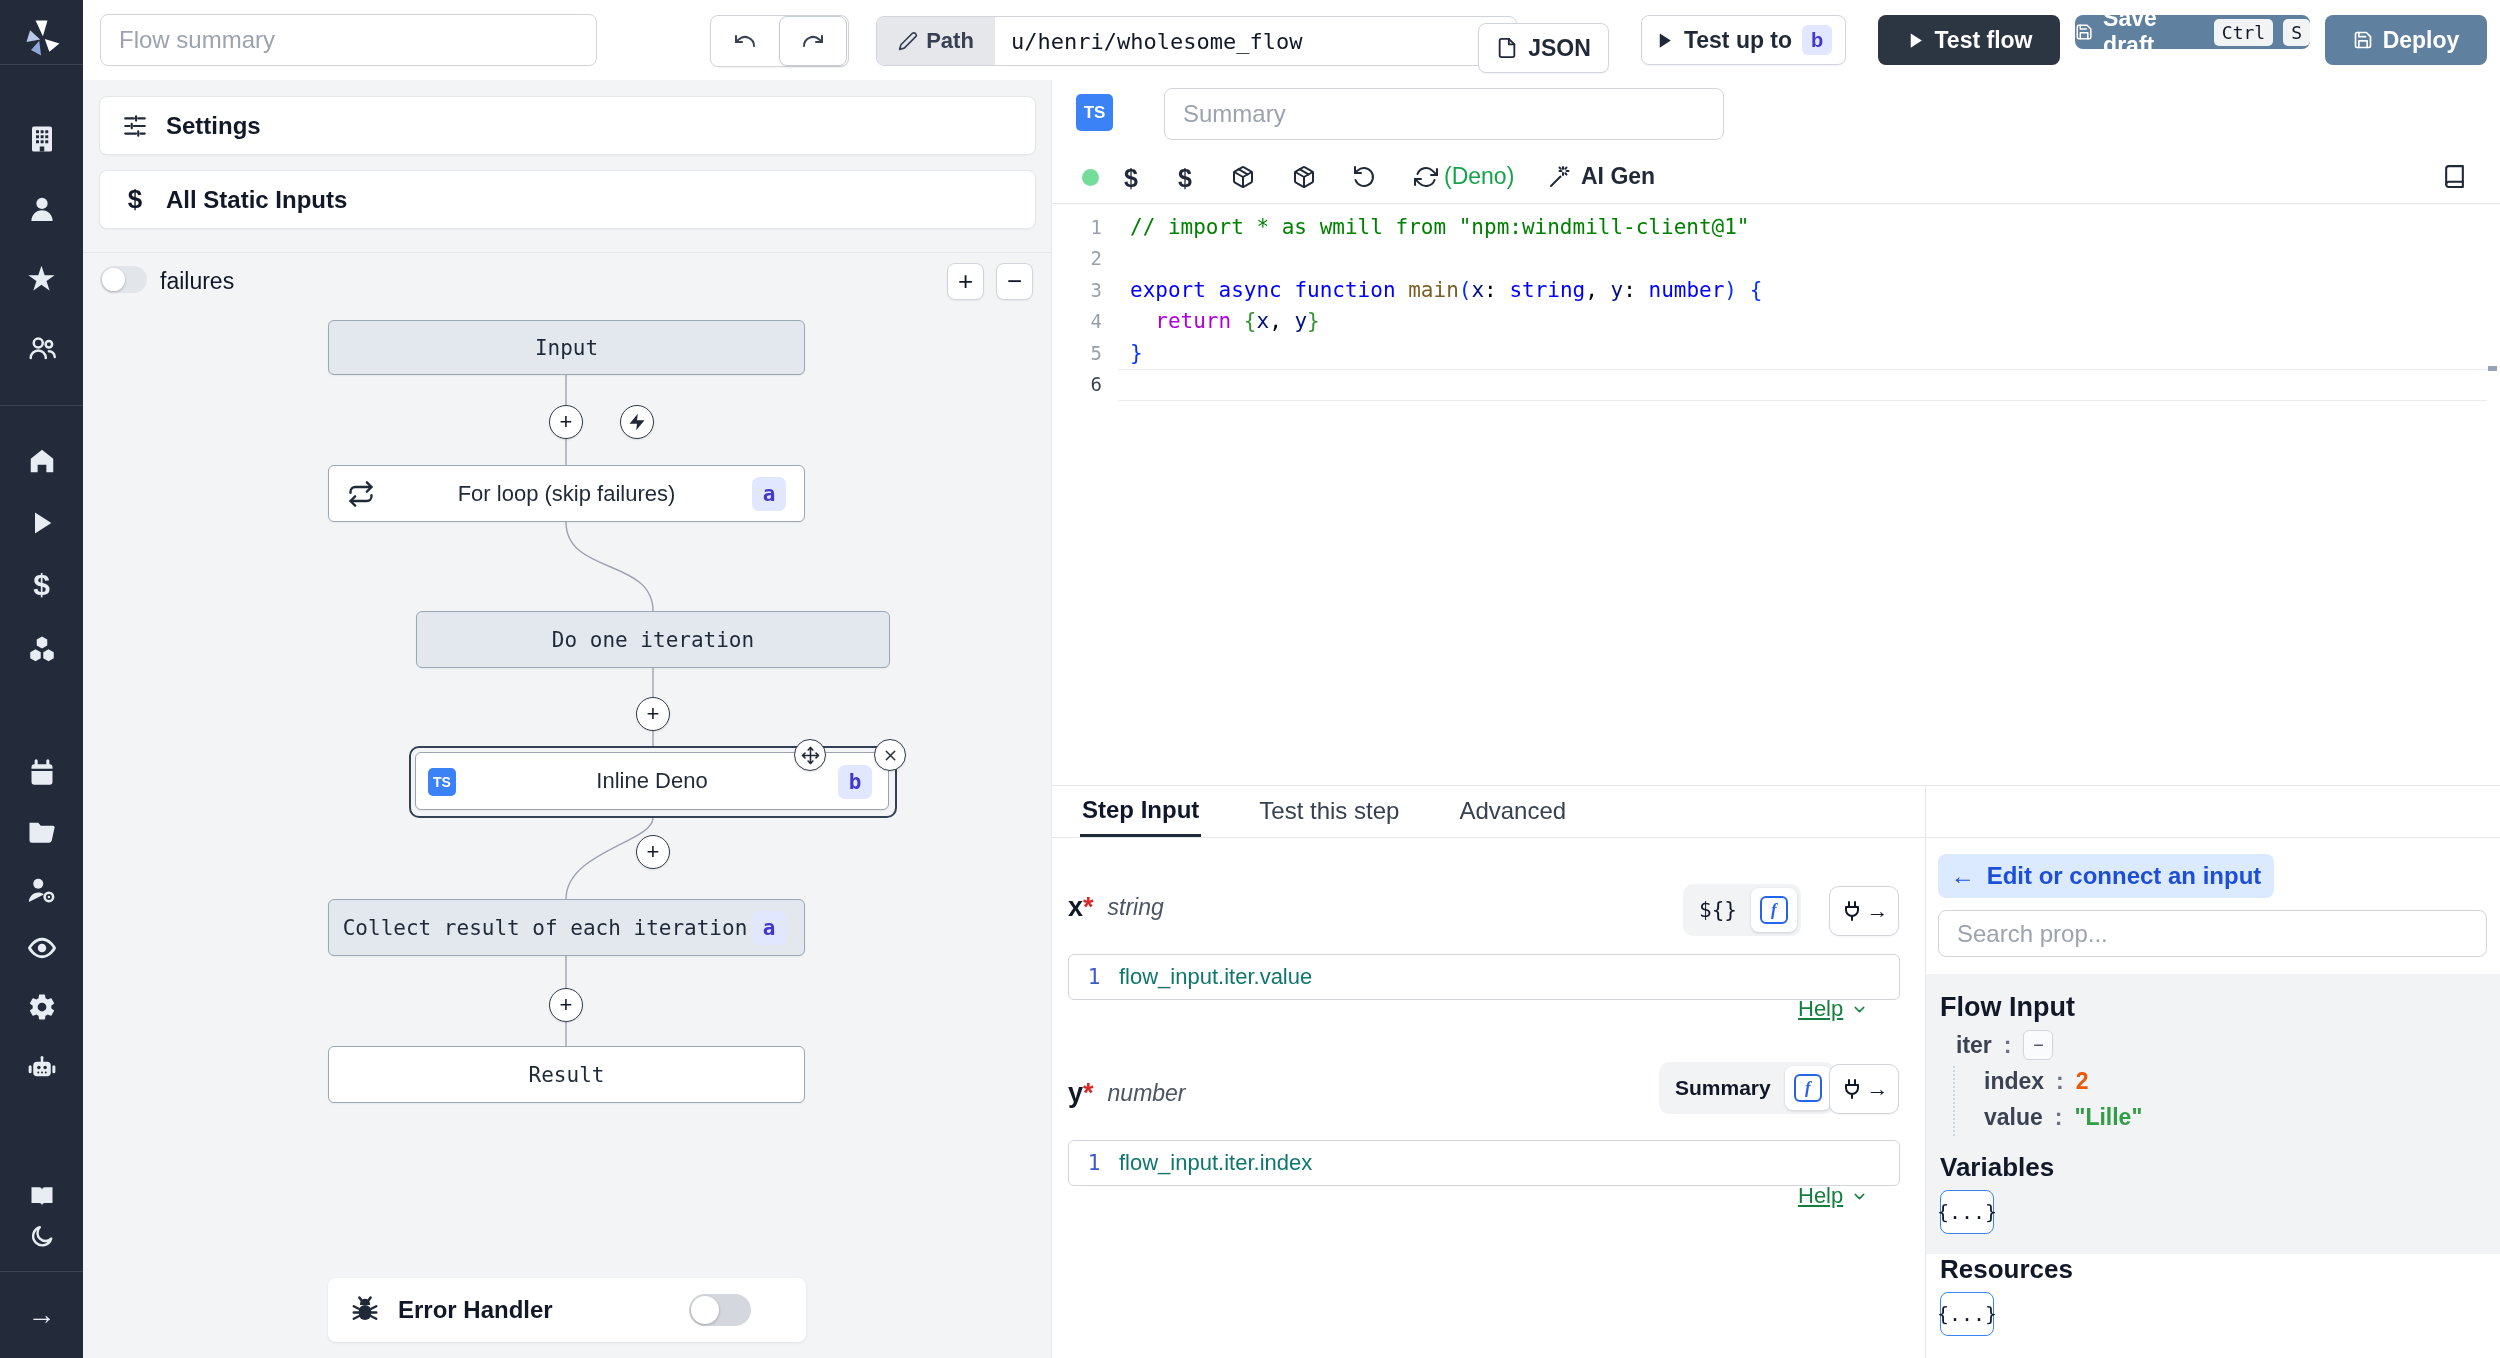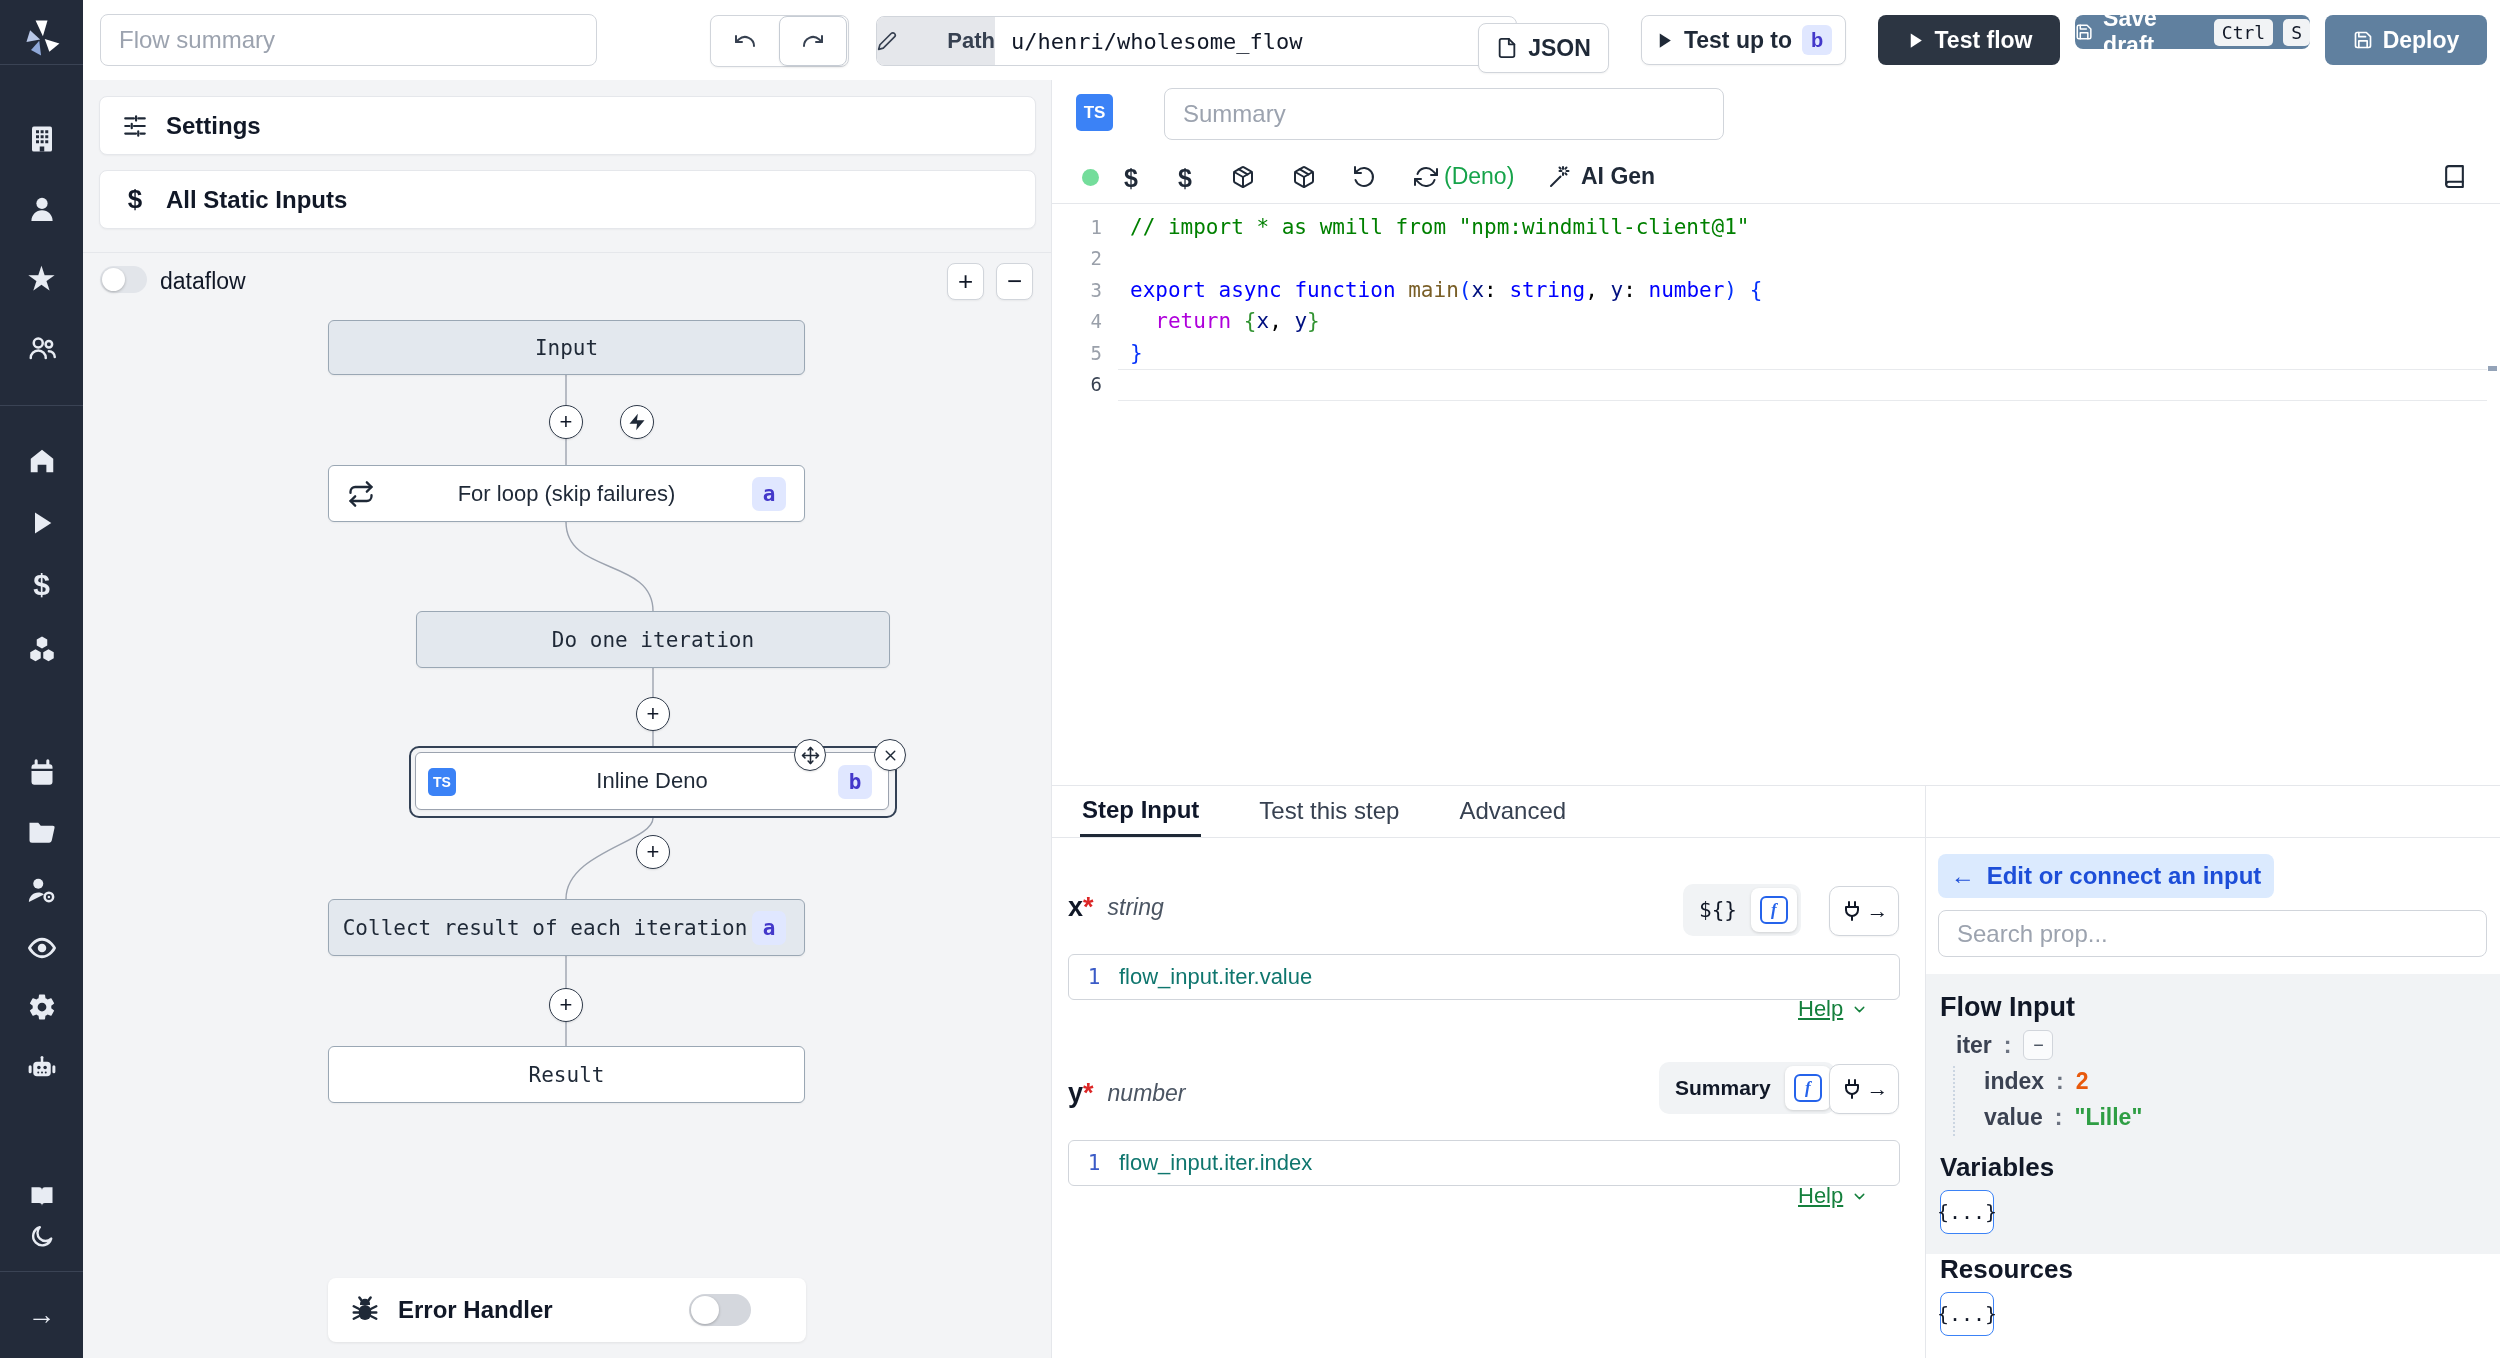--- a/index.html
+++ b/index.html
@@ -18,21 +18,21 @@
   .inp::placeholder{color:#9ca3af;}
   .btn{display:flex;align-items:center;justify-content:center;gap:10px;border-radius:8px;font-size:23px;font-weight:600;box-sizing:border-box;cursor:pointer;}
   .btn.white{background:#fff;border:1px solid #d1d5db;color:#1f2937;box-shadow:0 1px 2px rgba(0,0,0,.05);}
   .btn.dark{background:#2c3542;color:#fff;}
   .btn.steel{background:#60809f;color:#fff;}
   .kbd{background:#f1f3f5;color:#111827;border-radius:5px;font-family:"DejaVu Sans Mono",monospace;font-size:18px;padding:3px 8px;font-weight:400;}
   .badge-ind{background:#e0e7ff;color:#4338ca;border-radius:6px;font-weight:700;display:flex;align-items:center;justify-content:center;}
   .undo-group{left:627px;top:15px;width:137px;height:50px;border:1px solid #d1d5db;border-radius:8px;background:#fff;display:flex;box-shadow:0 1px 2px rgba(0,0,0,.05);}
   .undo-half{width:68px;height:100%;display:flex;align-items:center;justify-content:center;color:#374151;box-sizing:border-box;}
   .path-group{left:793px;top:16px;width:639px;height:48px;border:1px solid #d1d5db;border-radius:8px;display:flex;overflow:hidden;background:#fff;}
-  .path-chip{width:118px;background:#e5e7eb;display:flex;align-items:center;justify-content:space-between;gap:8px;color:#374151;font-weight:600;font-size:22px;}
+  .path-chip{width:118px;background:#e5e7eb;display:flex;align-items:center;justify-content:center;gap:8px;color:#374151;font-weight:600;font-size:22px;}
   .path-val{flex:1;display:flex;align-items:center;padding-left:16px;font-family:"DejaVu Sans Mono",monospace;font-size:22px;color:#111827;}
   
   .flowpanel{left:83px;top:80px;width:969px;height:1278px;background:#f3f4f6;border-right:1px solid #e5e7eb;box-sizing:border-box;}
   .card{position:absolute;left:16px;width:937px;height:59px;background:#fff;border:1px solid #e5e7eb;border-radius:8px;display:flex;align-items:center;gap:18px;padding-left:22px;box-sizing:border-box;font-size:24px;font-weight:600;color:#111827;box-shadow:0 1px 2px rgba(0,0,0,.04);}
   .toggle{border-radius:999px;position:relative;background:#e2e5ea;}
   .knob{position:absolute;background:#fff;border-radius:50%;box-shadow:0 1px 3px rgba(0,0,0,.25);}
   .zoombtn{position:absolute;width:35px;height:35px;background:#fff;border:1px solid #d1d5db;border-radius:8px;font-size:26px;color:#111827;display:flex;align-items:center;justify-content:center;box-shadow:0 1px 2px rgba(0,0,0,.05);}
   .gnode{position:absolute;border:1px solid #9aa7b4;border-radius:6px;display:flex;align-items:center;justify-content:center;font-size:21px;color:#1f2937;background:#e3e8ee;box-sizing:border-box;box-shadow:0 1px 2px rgba(0,0,0,.05);}
   .gnode.mono{font-family:"DejaVu Sans Mono",monospace;}
   .gnode.white{background:#fff;}
@@ -442,21 +442,21 @@
     </div>
     <div class="card" style="top:90px">
       <span style="font-size:26px;font-weight:700;width:26px;text-align:center">$</span>
       <span>All Static Inputs</span>
     </div>
     <div class="abs" style="left:0;top:172px;width:969px;height:1px;background:#e5e7eb"></div>
 
     <div class="abs toggle" style="left:17px;top:186px;width:47px;height:27px">
       <div class="knob" style="left:2px;top:2px;width:23px;height:23px"></div>
     </div>
-    <div class="abs" style="left:77px;top:188px;font-size:23px;color:#111827">dataflow</div>
+    <div class="abs" style="left:77px;top:188px;font-size:23px;color:#111827">failures</div>
     <div class="zoombtn" style="left:864px;top:183px">+</div>
     <div class="zoombtn" style="left:913px;top:183px">−</div>
 
     <svg class="abs" style="left:0;top:0" width="969" height="1278">
       <g stroke="#9ca3af" stroke-width="1.4" fill="none">
         <path d="M483 295 L483 385"></path>
         <path d="M483 442 C483 495 570 478 570 531"></path>
         <path d="M570 588 L570 666"></path>
         <path d="M570 738 C570 762 483 772 483 819"></path>
         <path d="M483 876 L483 966"></path>

